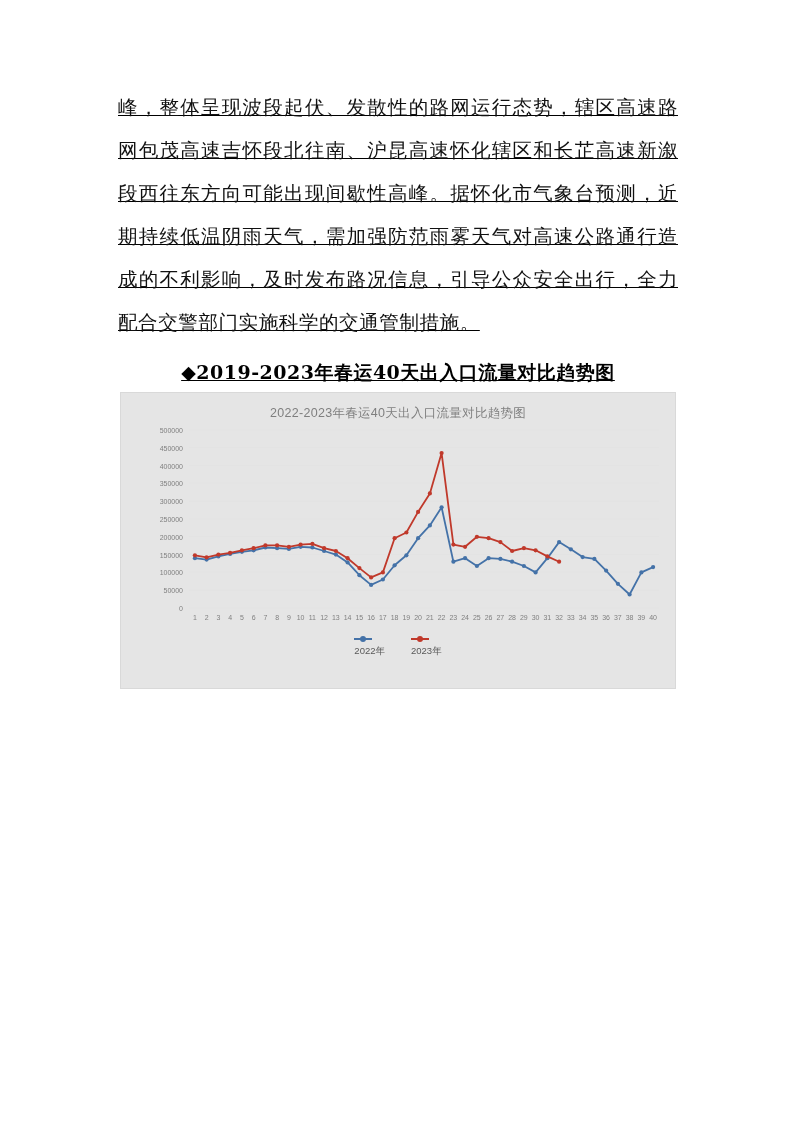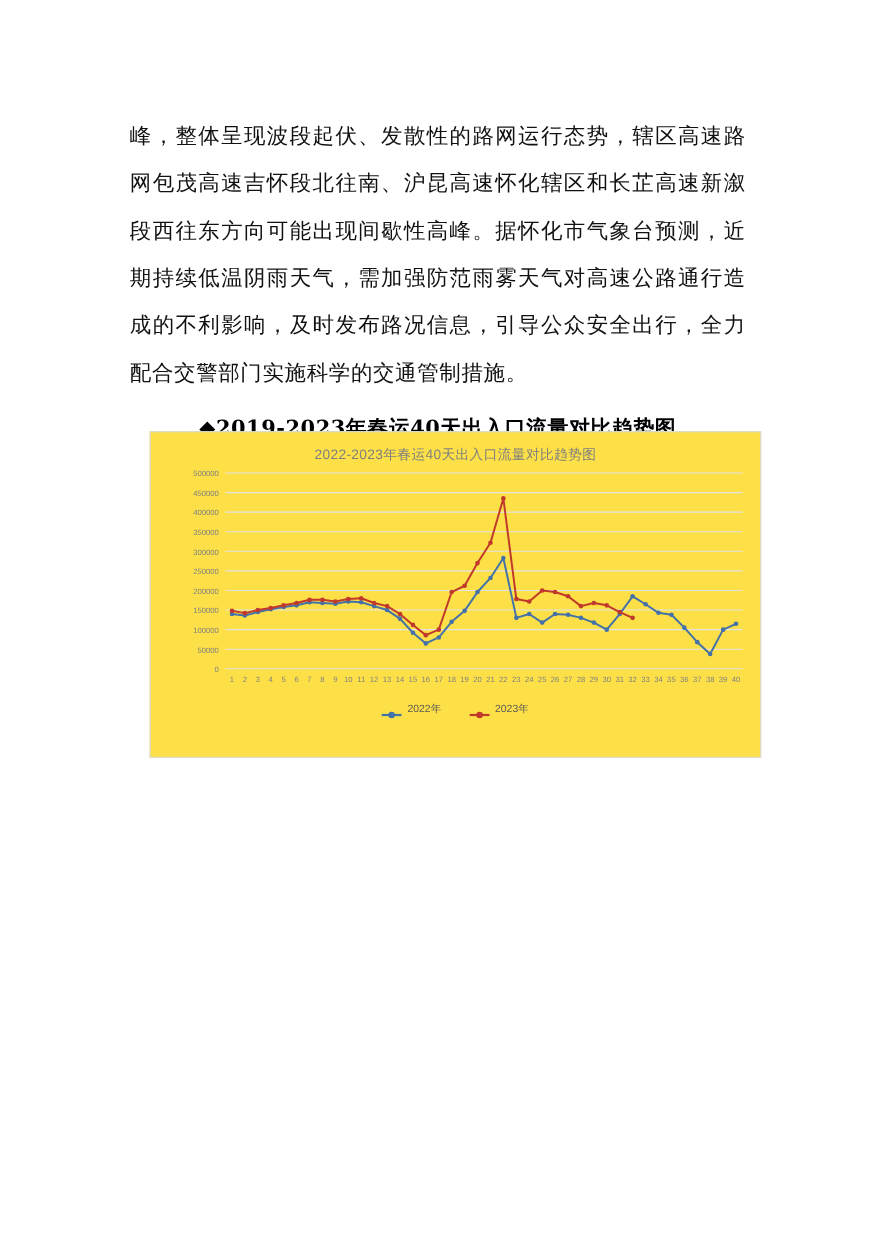--- a/index.html
+++ b/index.html
@@ -15,22 +15,23 @@
     color: #000000;
   }
   .page {
     position: absolute;
     inset: 0;
     background: #ffffff;
   }
   .doc-body {
     position: absolute;
     left: 118px;
-    top: 102px;
+    top: 86px;
     width: 560px;
+    text-decoration: underline;
   }
   .para {
     font-family: "DejaVu Serif", serif;
     font-size: 19.5px;
     line-height: 43px;
     letter-spacing: 0.6px;
     text-align: justify;
     text-justify: inter-character;
     margin: 0;
     color: #111111;
@@ -39,26 +40,26 @@
     margin: 16px 0 0 0;
     text-align: center;
     font-family: "DejaVu Serif", serif;
     font-weight: bold;
     font-size: 19px;
     letter-spacing: 0.5px;
     color: #000000;
   }
   .chart-frame {
     position: absolute;
-    left: 136px;
+    left: 120px;
     top: 392px;
     width: 556px;
     height: 297px;
     border: 1px solid #d9d9d9;
-    background: #fde047;
+    background: #e5e5e5;
     box-sizing: border-box;
   }
   .chart-title {
     text-align: center;
     font-family: "Liberation Sans", sans-serif;
     font-size: 12.5px;
     color: #7f7f7f;
     padding-top: 12px;
     letter-spacing: 0.3px;
   }
@@ -75,22 +76,23 @@
     justify-content: center;
     align-items: center;
     gap: 26px;
     margin-top: 4px;
     font-family: "Liberation Sans", sans-serif;
     font-size: 9.5px;
     color: #595959;
   }
   .legend .item {
     display: flex;
-    align-items: flex-end;
+    align-items: flex-start;
     gap: 5px;
+    flex-direction: column;
   }
   .legend .swatch {
     width: 18px;
     height: 2px;
     position: relative;
   }
   .legend .swatch::after {
     content: "";
     position: absolute;
     left: 6px;

